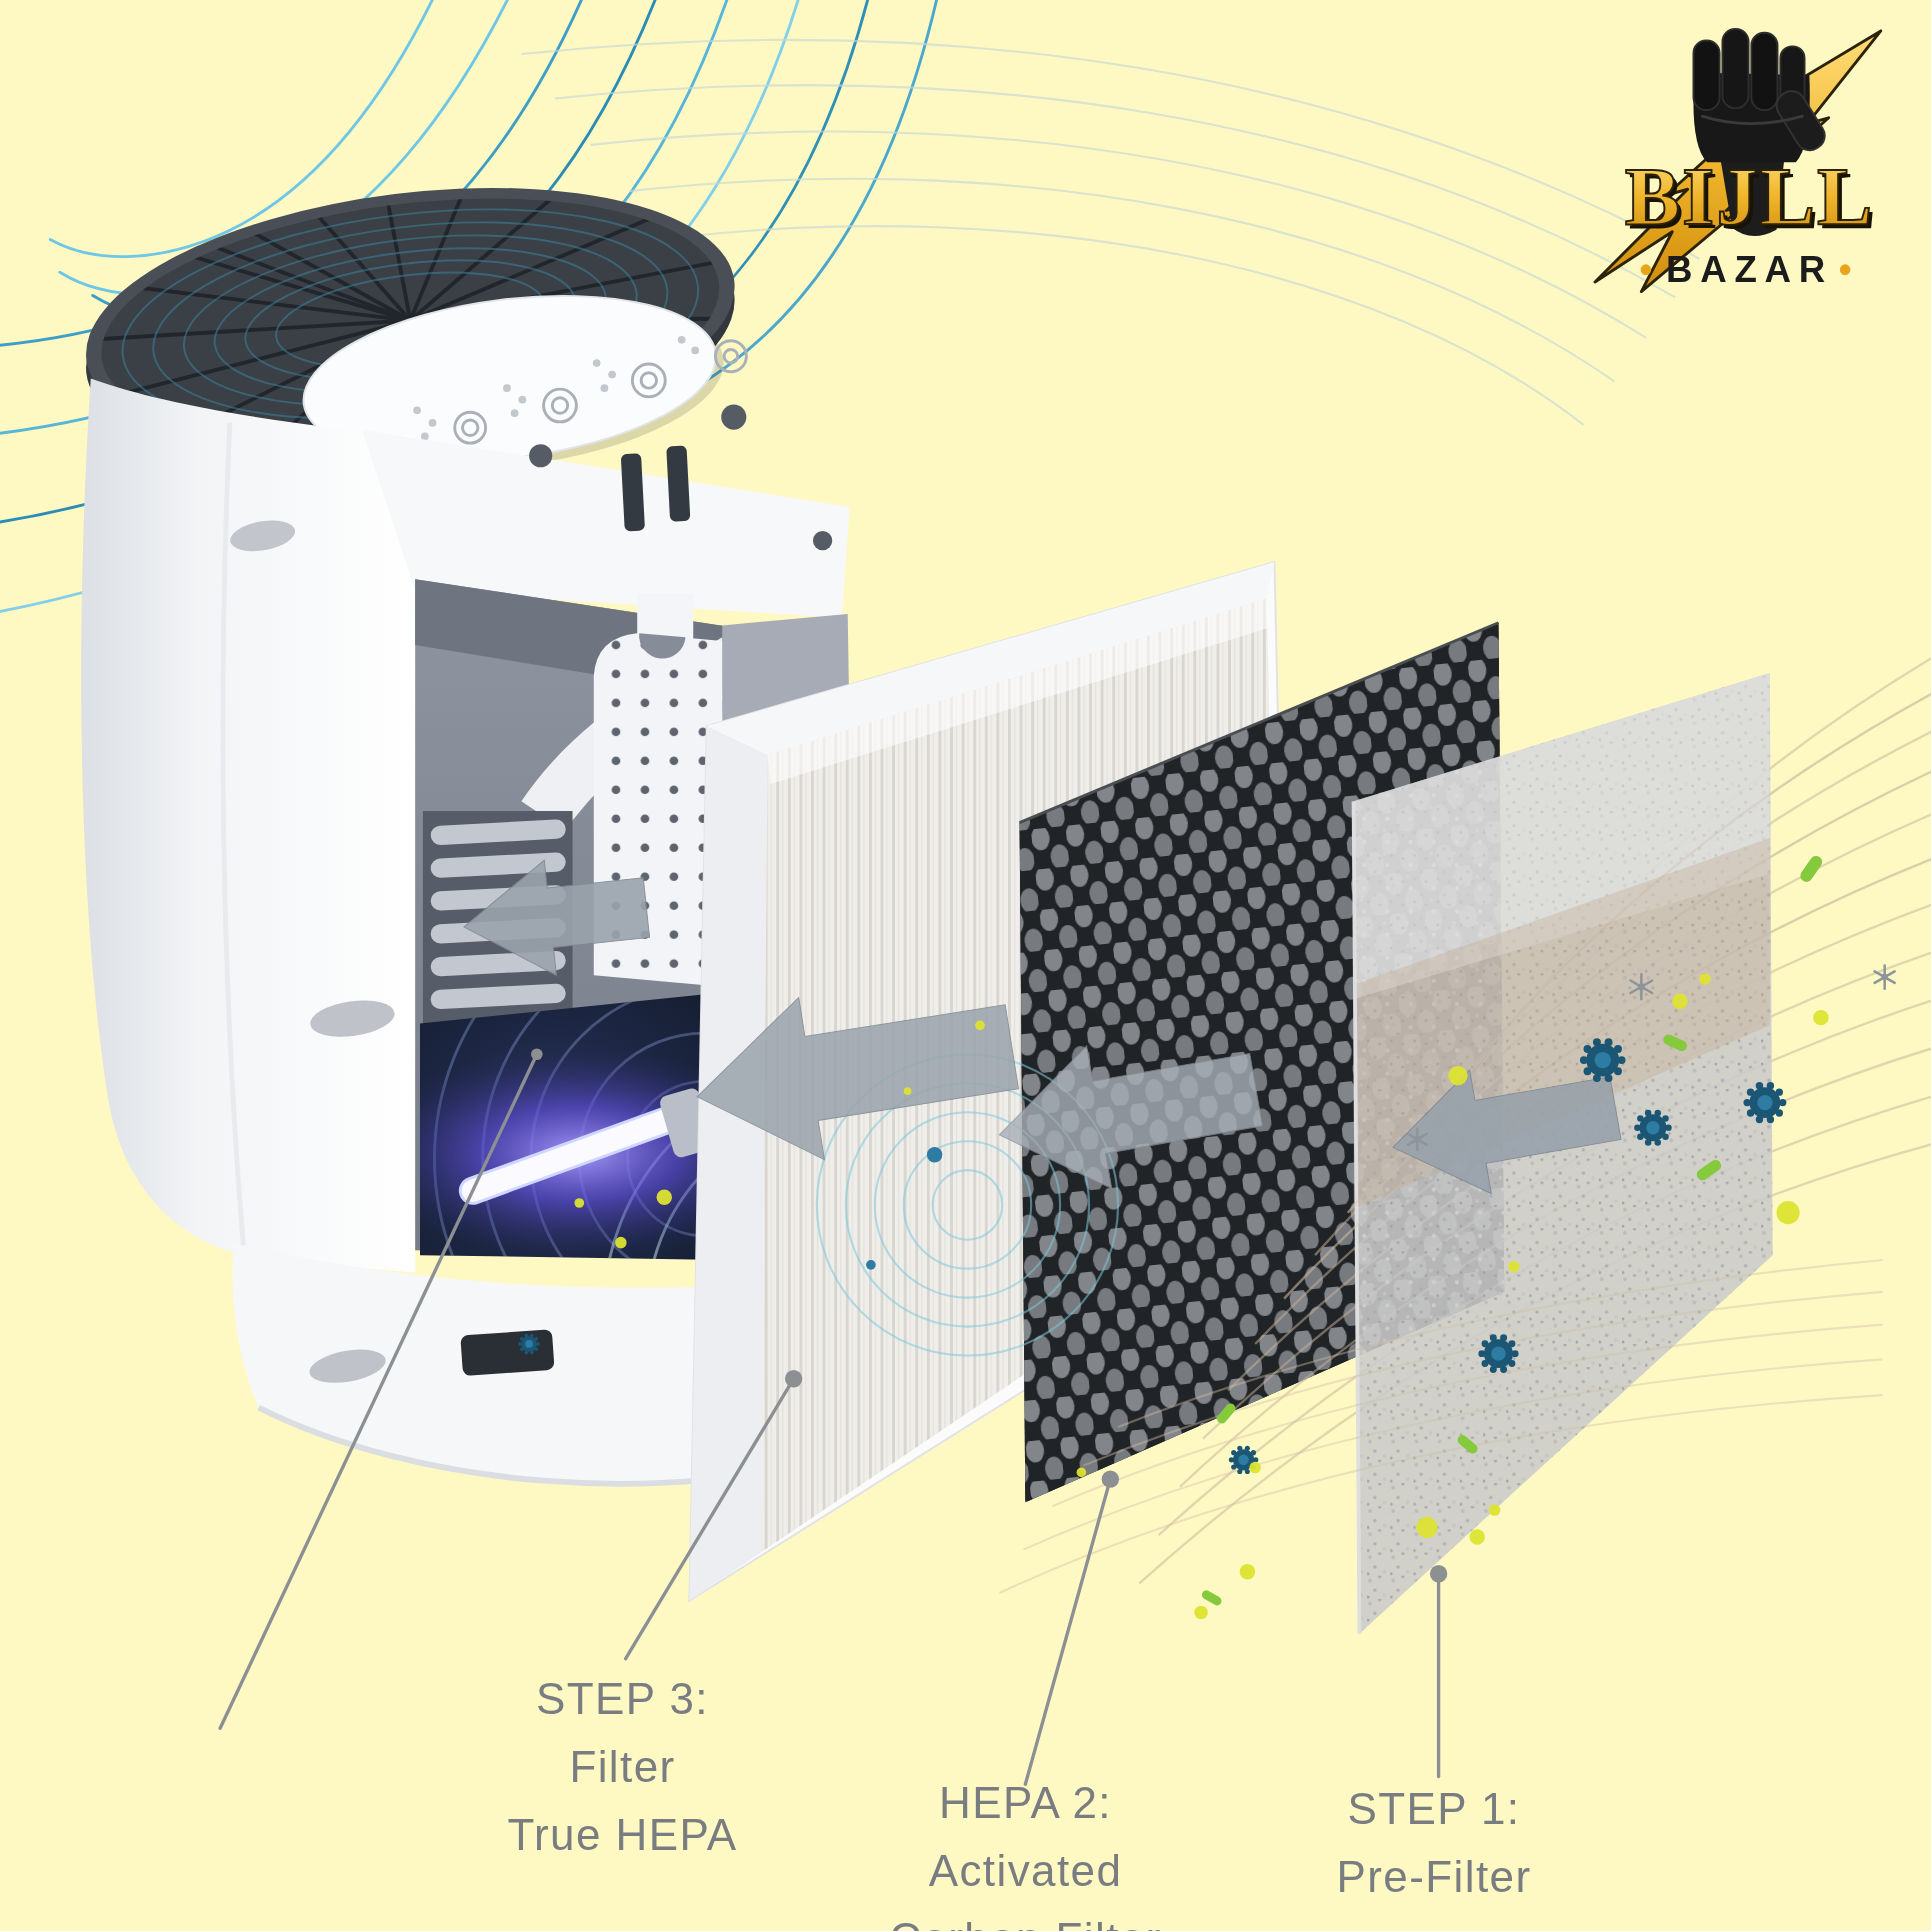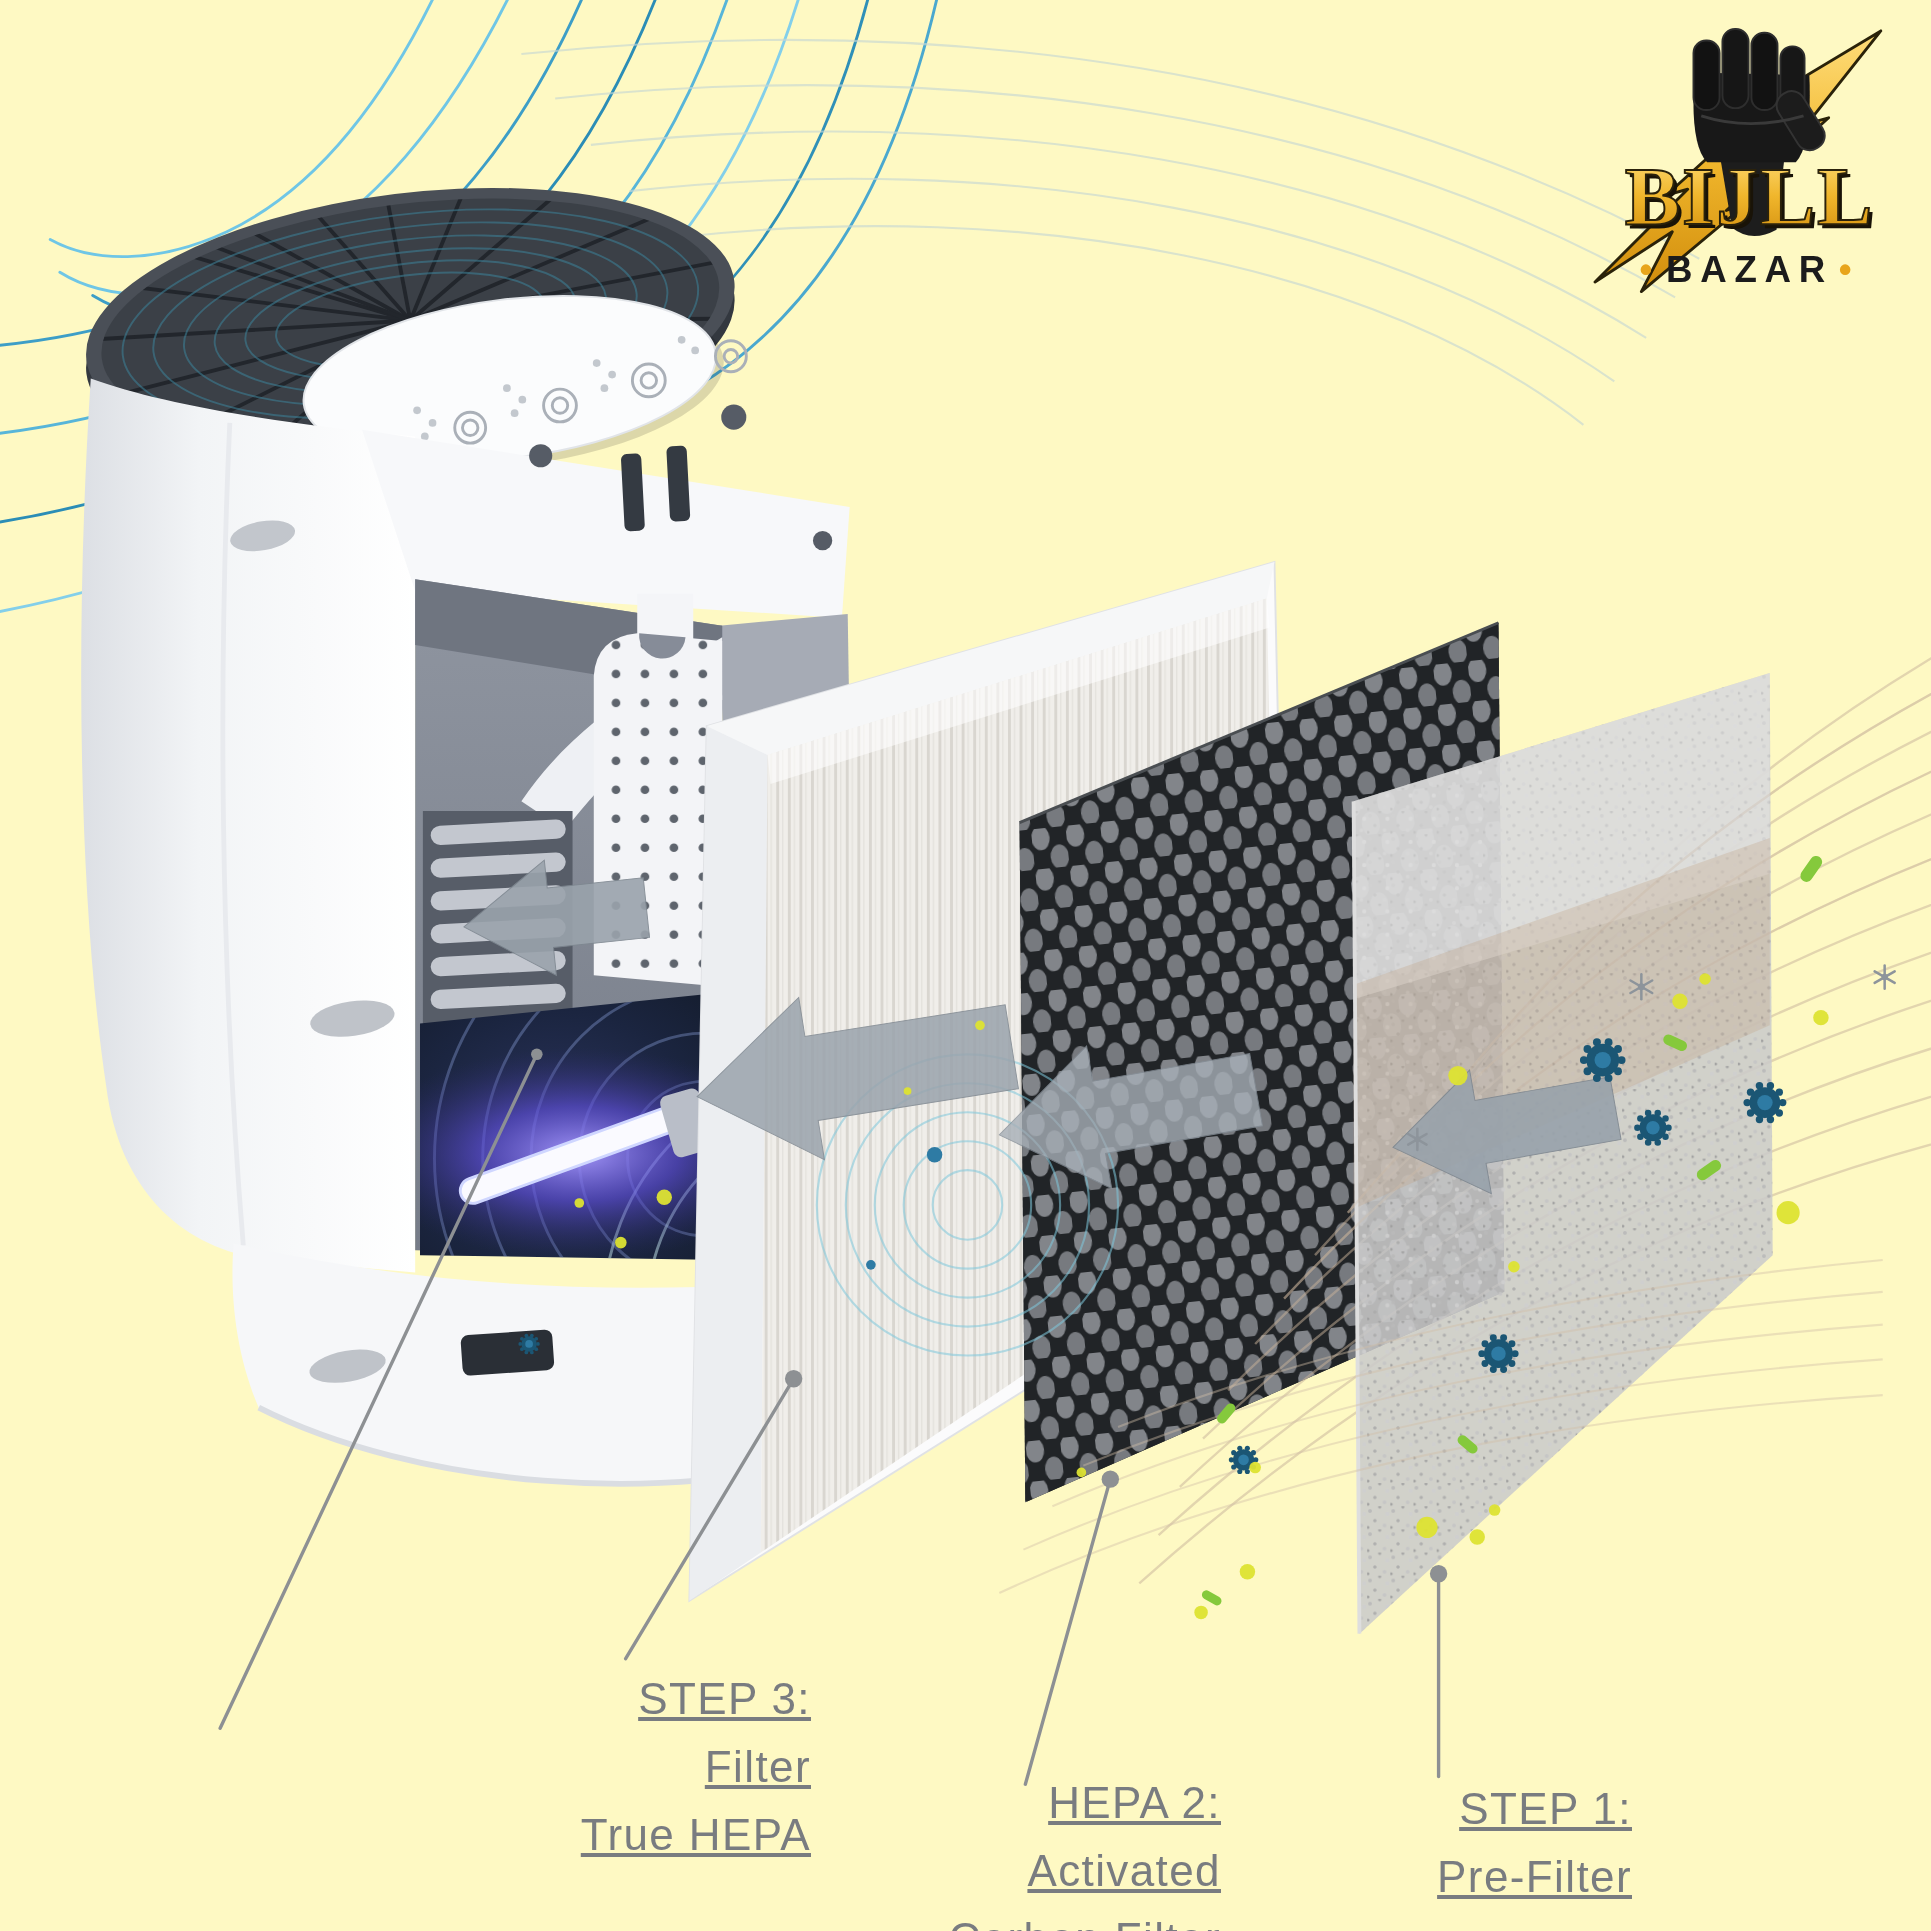--- a/index.html
+++ b/index.html
@@ -1,20 +1,20 @@
 <!DOCTYPE html>
 <html><head>
 <meta charset="utf-8">
 <style>
   html,body{margin:0;padding:0;background:#ffffff;}
   .stage{position:relative;width:1931px;height:1931px;overflow:hidden;background:#fef9c3;
          font-family:"Liberation Sans", sans-serif;}
   .scene{position:absolute;left:0;top:0;}
-  .step-label{position:absolute;text-align:right;color:#797c80;
-              font-size:44px;line-height:68px;letter-spacing:1.4px;font-weight:400;text-decoration:underline;}
+  .step-label{position:absolute;text-align:center;color:#797c80;
+              font-size:44px;line-height:68px;letter-spacing:1.4px;font-weight:400;}
   .step-label div{white-space:nowrap;}
 </style>
 </head>
 <body>
 
 <div class="stage">
 
 <svg class="scene" width="1931" height="1931" viewBox="0 0 2000 2000">
   <defs>
     <linearGradient id="bodyShade" x1="0" y1="0" x2="1" y2="0">

